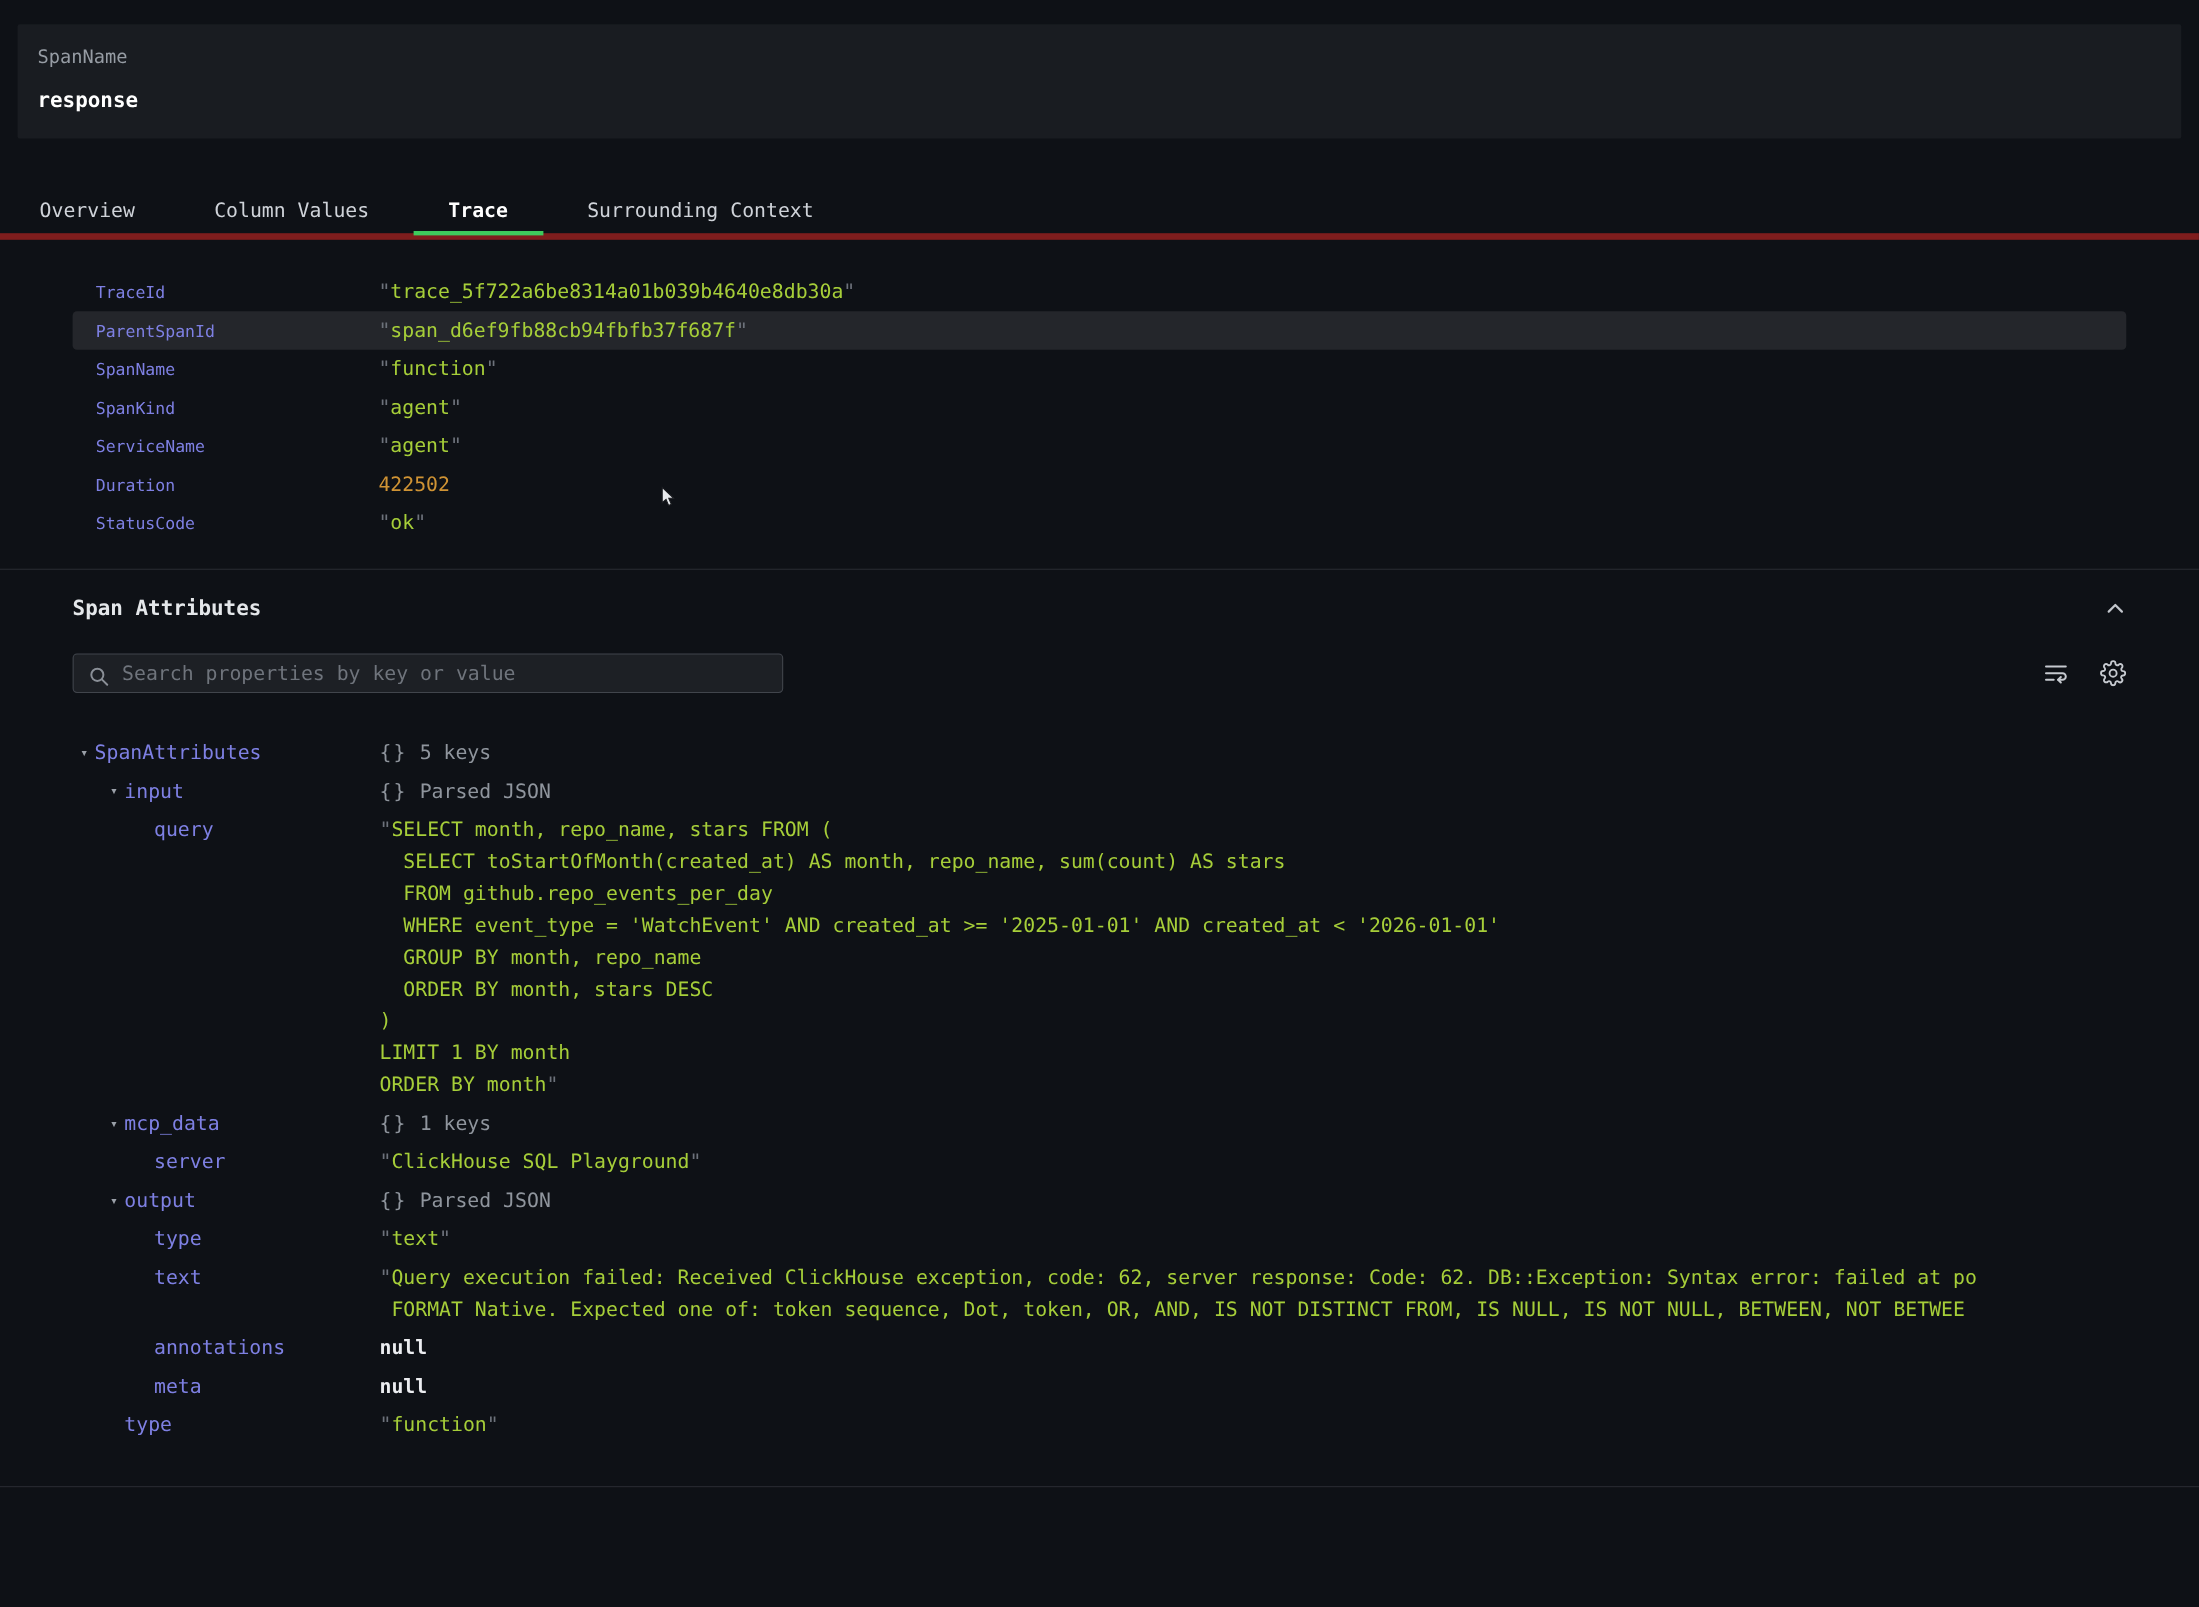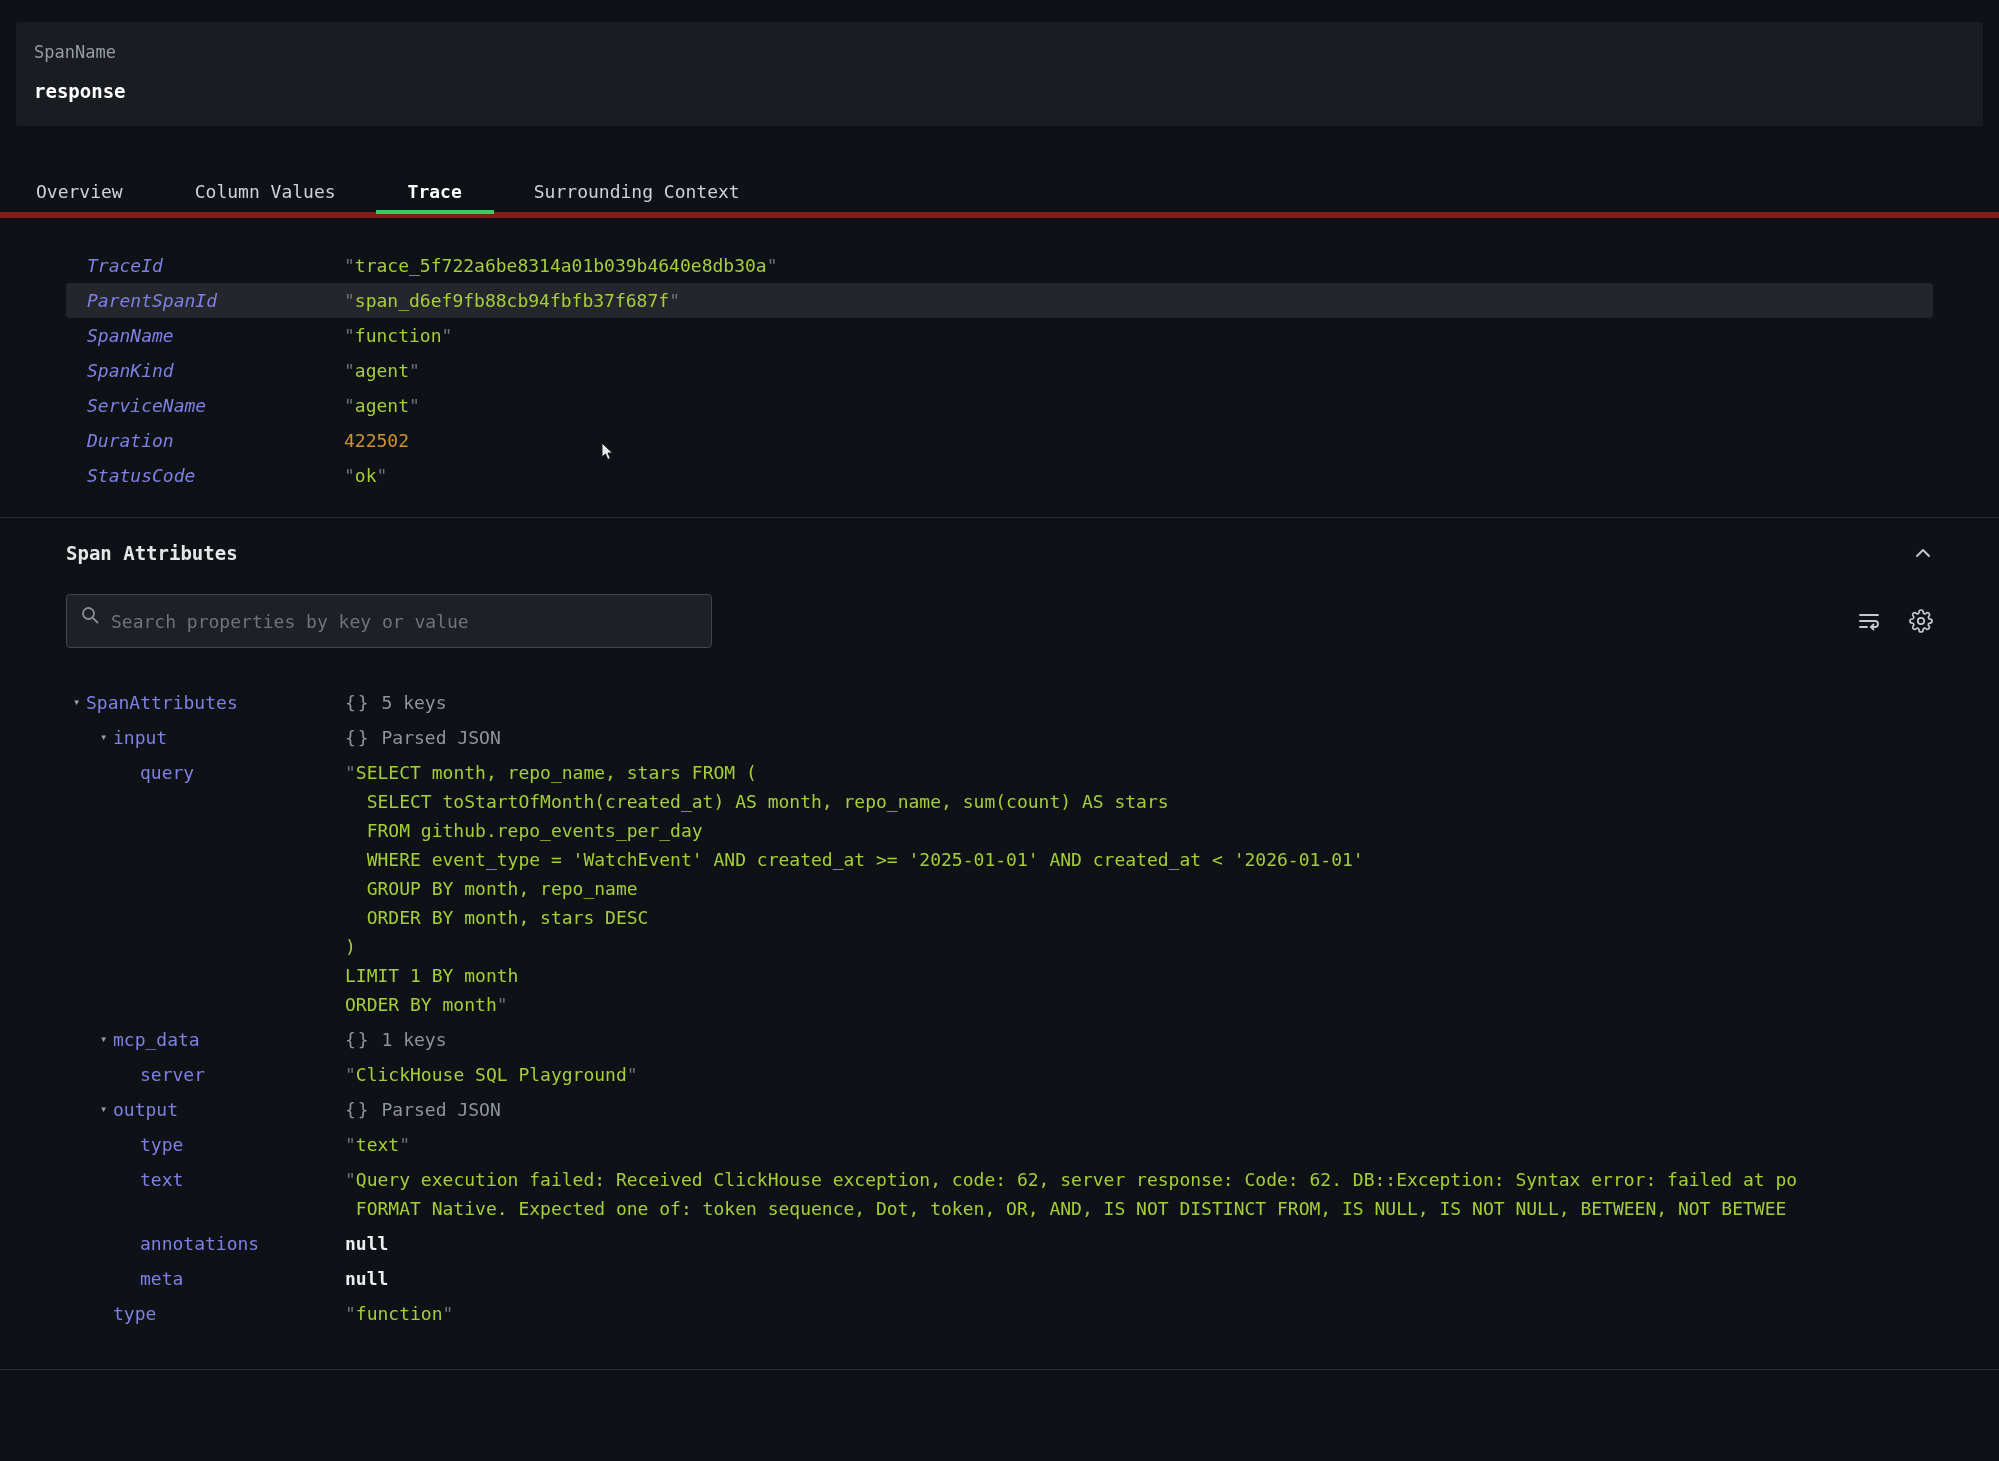--- a/index.html
+++ b/index.html
@@ -20,35 +20,35 @@
   .header-value{font-size:19px;color:#ffffff;font-weight:700;margin-top:18px;}
   
   .tabs{display:flex;margin-top:45px;border-bottom:6px solid #7f1d1d;}
   .tab{padding:10px 36px;font-size:18px;color:var(--tab);position:relative;cursor:pointer;white-space:nowrap;}
   .tab.active{color:#ffffff;font-weight:700;}
   .tab.active::after{content:"";position:absolute;left:4px;right:4px;bottom:-2px;height:4px;background:var(--accent);}
   
   .fields{margin-top:30px;}
   .field-row{display:flex;align-items:center;height:35px;margin:0 66px;padding-left:21px;border-radius:4px;}
   .field-row.highlighted{background:var(--row-hl);}
-  .field-key{flex:none;width:257px;font-size:18px;color:var(--purple);font-style:italic;}
+  .field-key{flex:none;width:257px;font-size:15px;color:var(--purple);}
   .field-value{font-size:18px;white-space:pre;}
   .q{color:var(--quote);}
   .s{color:var(--string);}
   .n{color:var(--number);}
   .nul{color:var(--null);font-weight:700;}
   .divider{border:none;border-top:1px solid var(--border);margin:24px 0 0;}
   
   .section-head{margin:24px 66px 0;display:flex;align-items:center;justify-content:space-between;}
   .section-title{font-size:19px;font-weight:700;color:var(--text);}
   .search-row{margin:30px 66px 0;display:flex;align-items:center;}
   .search-box{position:relative;width:646px;flex:none;}
   .search-box svg{position:absolute;left:14px;top:11px;}
   .search-input{
-    width:100%;height:54px;background:#1d2025;border:1px solid #41454c;border-radius:4px;
+    width:100%;height:36px;background:#1d2025;border:1px solid #41454c;border-radius:4px;
     padding:0 14px 0 44px;font-family:"DejaVu Sans Mono",monospace;font-size:18px;color:#dfe3e7;outline:none;
   }
   .search-input::placeholder{color:var(--placeholder);}
   .search-actions{margin-left:auto;display:flex;align-items:center;gap:28px;}
   .icon-btn{background:none;border:none;cursor:pointer;display:flex;align-items:center;justify-content:center;padding:0;}
   
   .tree{margin-top:37px;}
   .tree-row{display:flex;align-items:flex-start;padding:3px 0;min-height:35px;margin-left:73px;}
   .expander{flex:none;width:13px;color:#9aa0a8;font-size:12px;line-height:29px;cursor:pointer;}
   .expander.hidden{visibility:hidden;}

